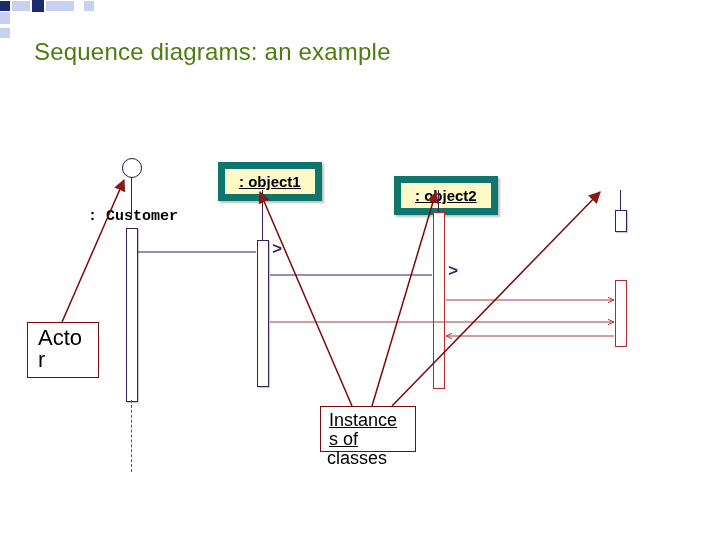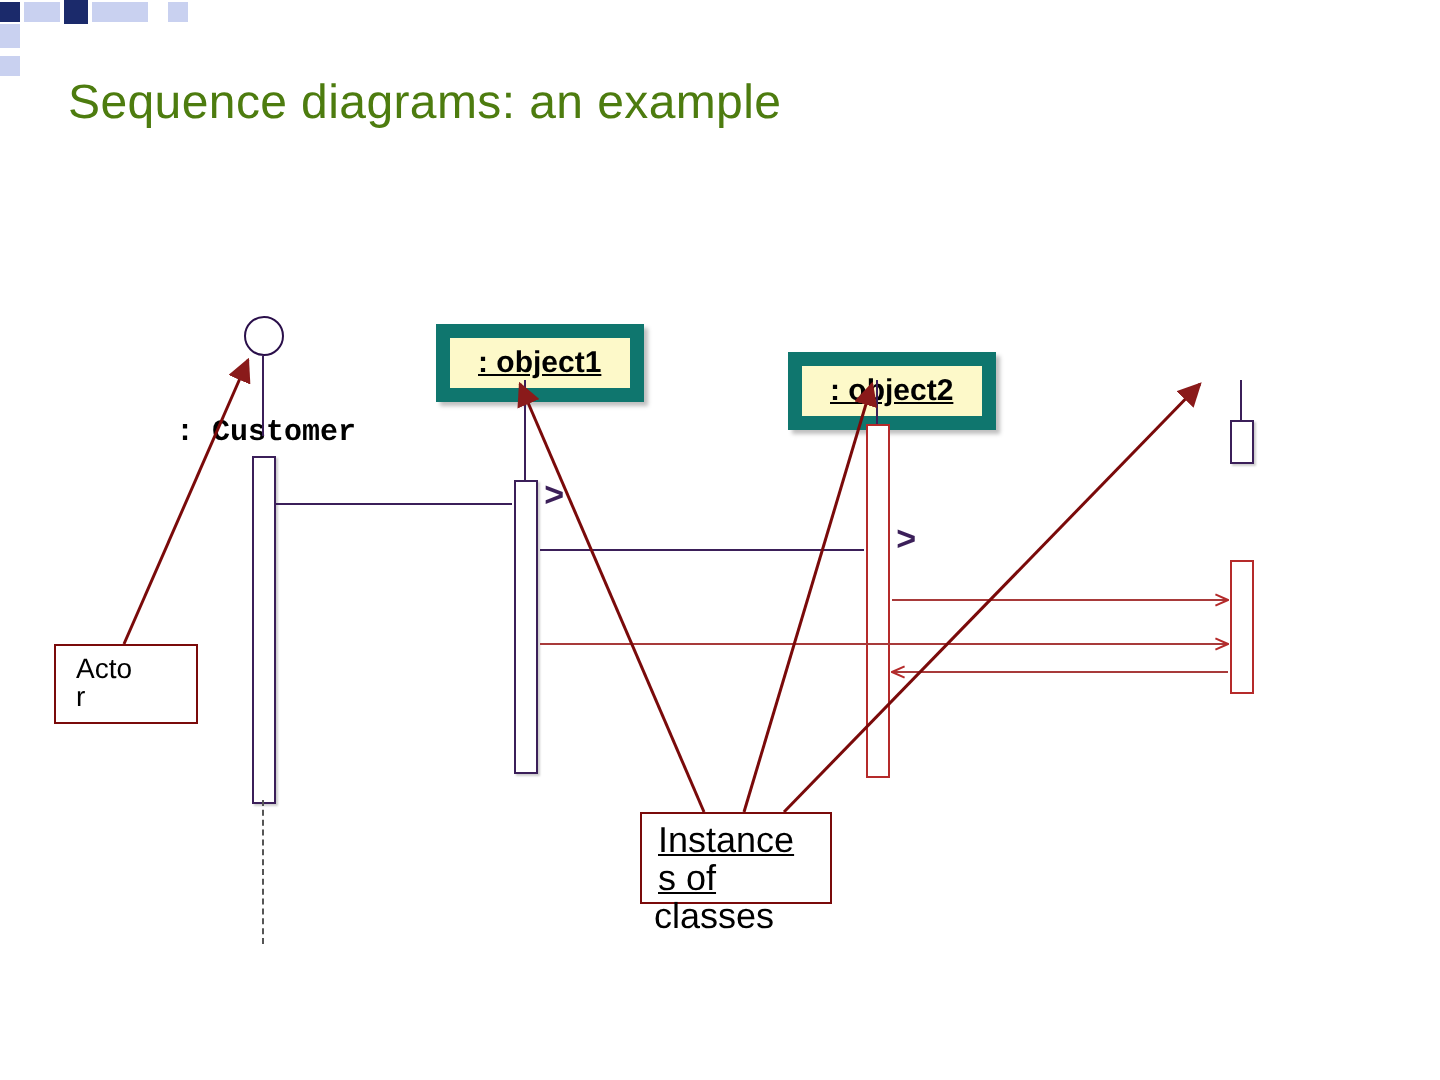--- a/index.html
+++ b/index.html
@@ -133,21 +133,21 @@
     font-weight: bold;
     color: #000;
     white-space: nowrap;
     font-family: Liberation Mono, monospace;
   }
 
   .actor-box {
     position: absolute;
     background: #fff;
     border: 1px solid #7a0a0a;
-    font-size: 14px;
+    font-size: 22px;
     color: #000;
     padding: 4px 10px 6px 10px;
     line-height: 1.0;
   }
   .instances-box {
     position: absolute;
     background: #fff;
     border: 1px solid #7a0a0a;
     font-size: 18px;
     color: #000;

